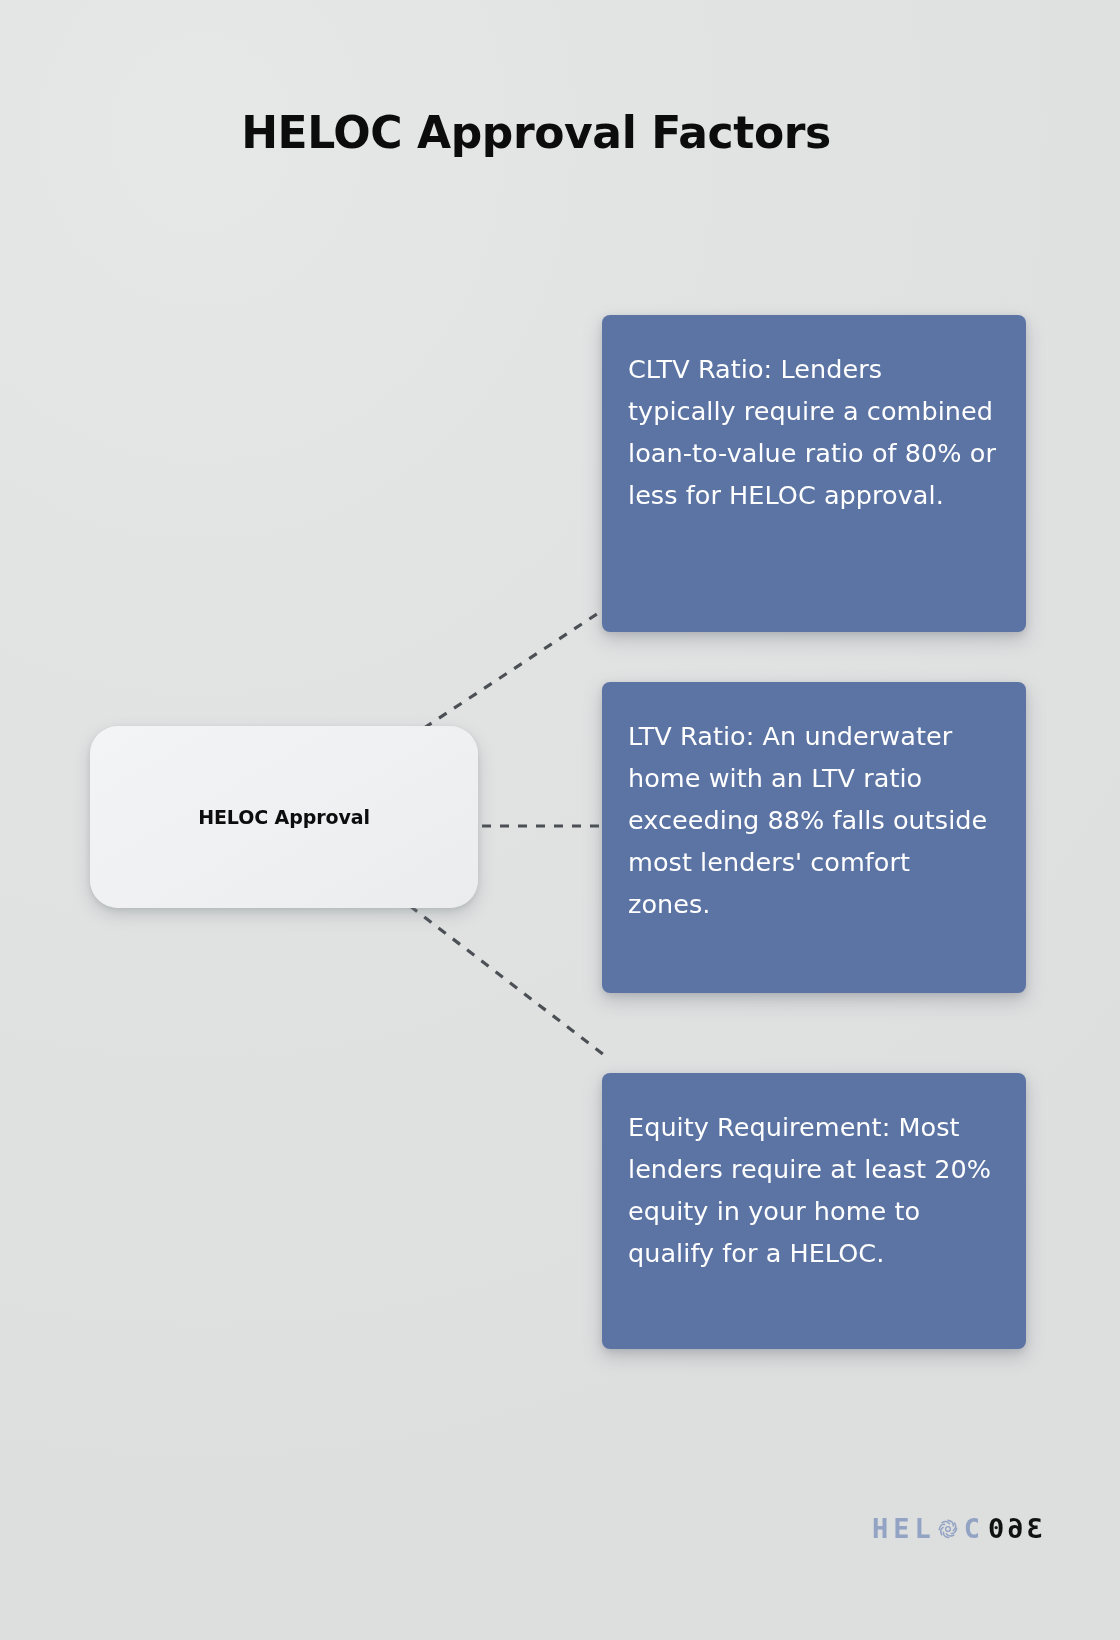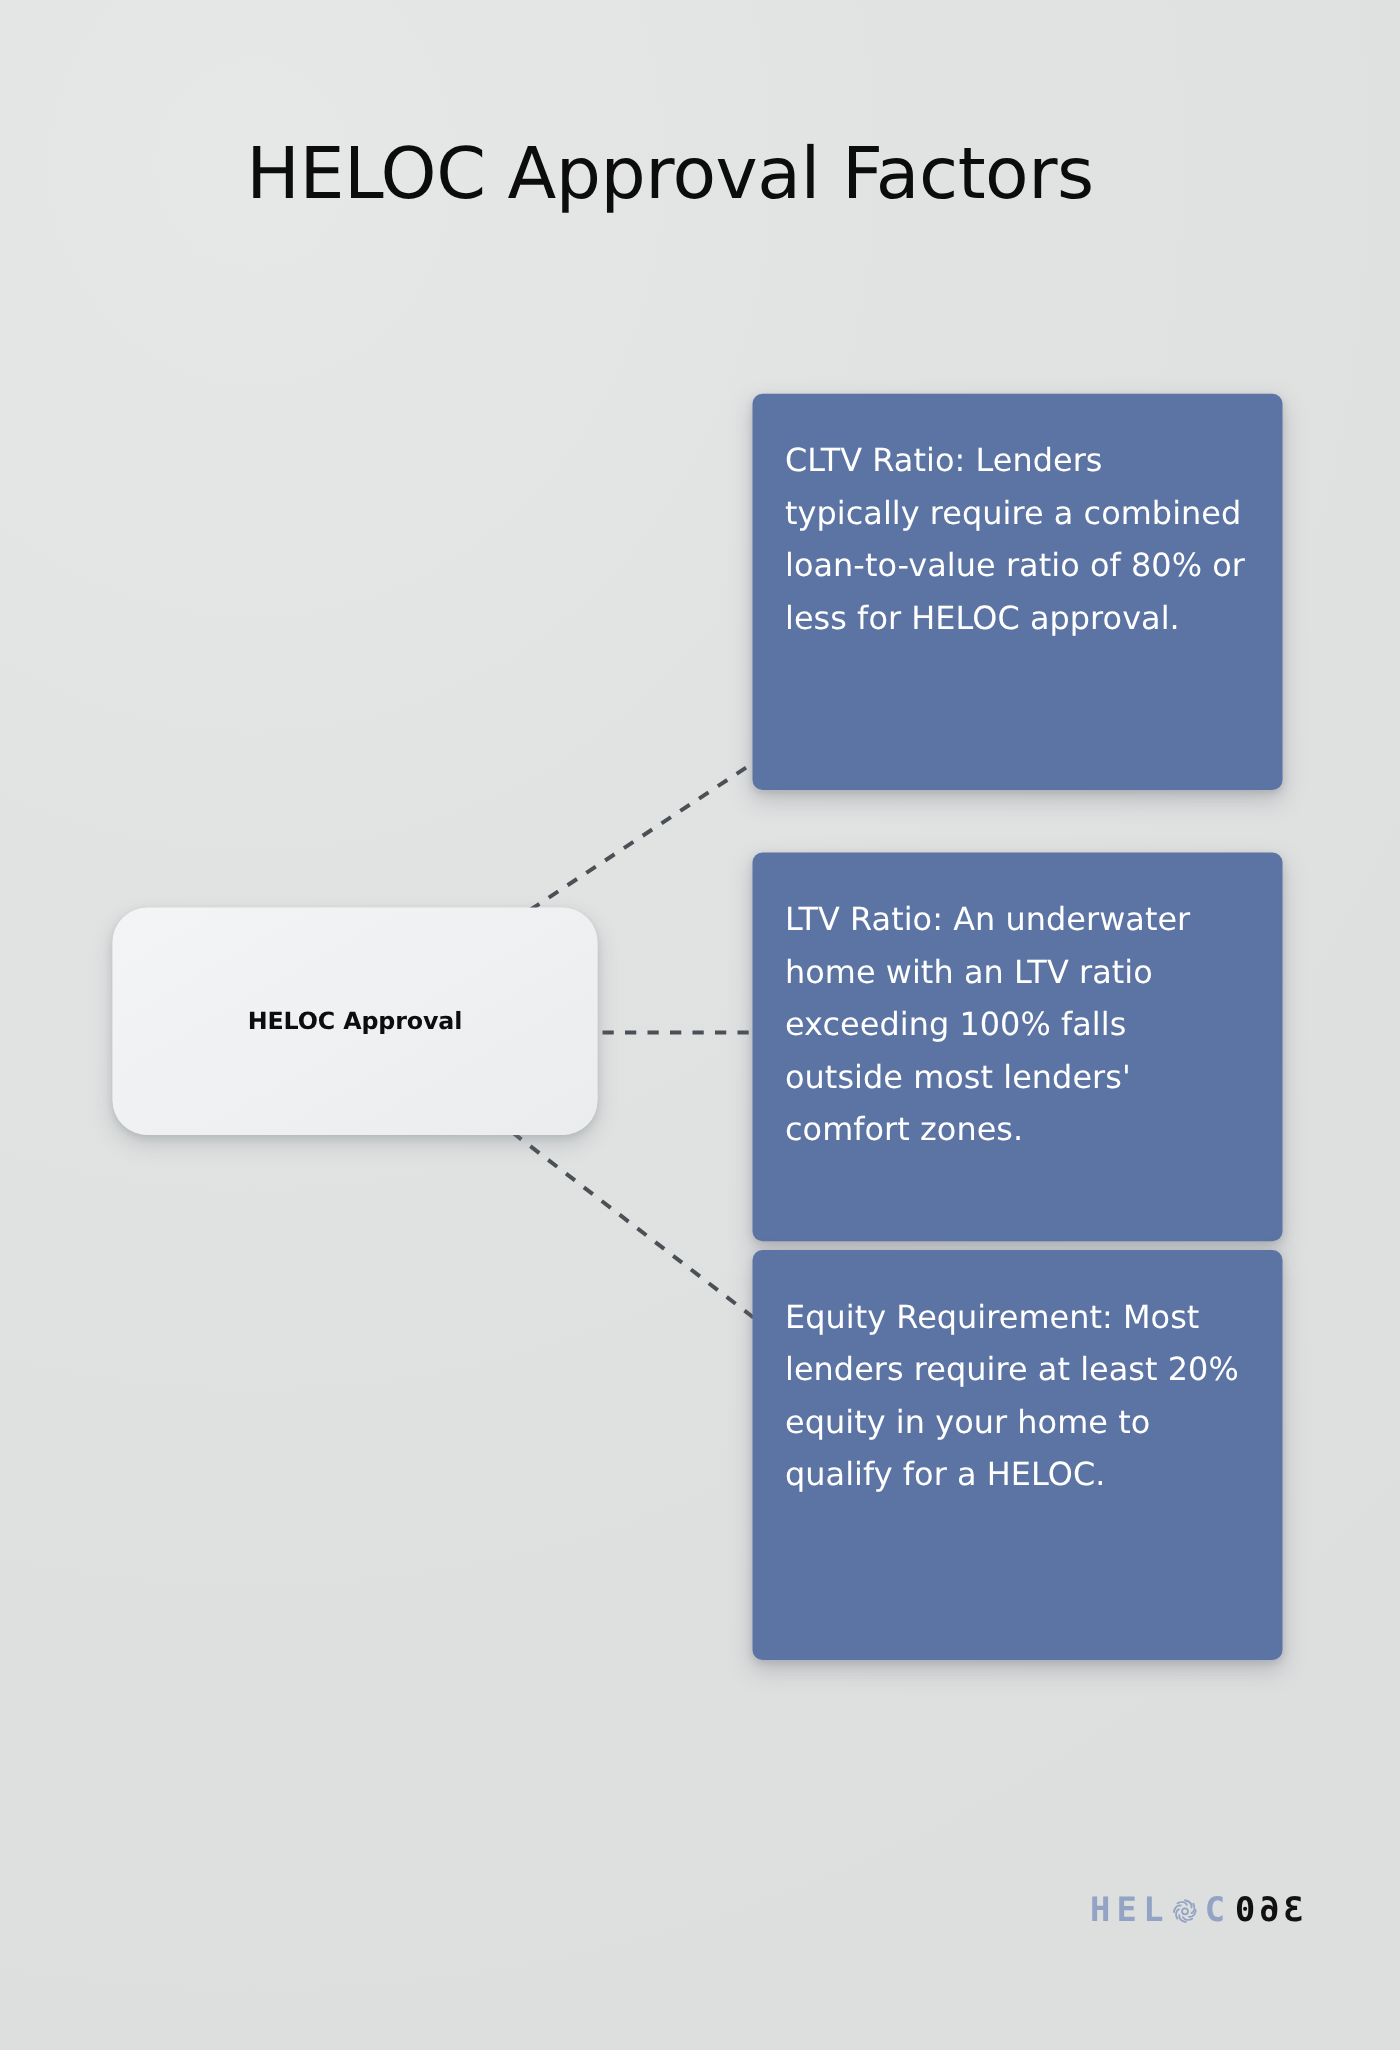--- a/index.html
+++ b/index.html
@@ -24,22 +24,22 @@
     overflow: hidden;
   }
 
   
   #title {
     position: absolute;
     left: 0;
     top: 108px;
     width: 1072px;
     text-align: center;
-    font-size: 57px;
-    font-weight: normal;
+    font-size: 44px;
+    font-weight: bold;
     color: #0c0c0c;
     letter-spacing: -0.4px;
     line-height: 1.12;
     white-space: nowrap;
   }
 
   
   #connectors {
     position: absolute;
     left: 0;
@@ -93,21 +93,21 @@
   .card-text {
     font-size: 25.5px;
     line-height: 1.645;
     color: #ffffff;
     font-weight: normal;
     letter-spacing: 0.05px;
   }
 
   #card-cltv   { top: 315px;  height: 317px; }
   #card-ltv    { top: 682px;  height: 311px; }
-  #card-equity { top: 1000px; height: 328px; }
+  #card-equity { top: 1073px; height: 276px; }
 
   
   #logo {
     position: absolute;
     left: 872px;
     top: 1508px;
     height: 40px;
     display: flex;
     align-items: center;
   }
@@ -157,21 +157,21 @@
 
   <div id="center-node">
     <span id="center-node-label">HELOC Approval</span>
   </div>
 
   <div class="card" id="card-cltv">
     <div class="card-text">CLTV Ratio: Lenders typically require a combined loan-to-value ratio of 80% or less for HELOC approval.</div>
   </div>
 
   <div class="card" id="card-ltv">
-    <div class="card-text">LTV Ratio: An underwater home with an LTV ratio exceeding 100% falls outside most lenders' comfort zones.</div>
+    <div class="card-text">LTV Ratio: An underwater home with an LTV ratio exceeding 88% falls outside most lenders' comfort zones.</div>
   </div>
 
   <div class="card" id="card-equity">
     <div class="card-text">Equity Requirement: Most lenders require at least 20% equity in your home to qualify for a HELOC.</div>
   </div>
 
   <div id="logo">
     <span class="logo-mark" id="logo-heloc-pre">HEL</span>
 
     <span id="logo-spiral">

